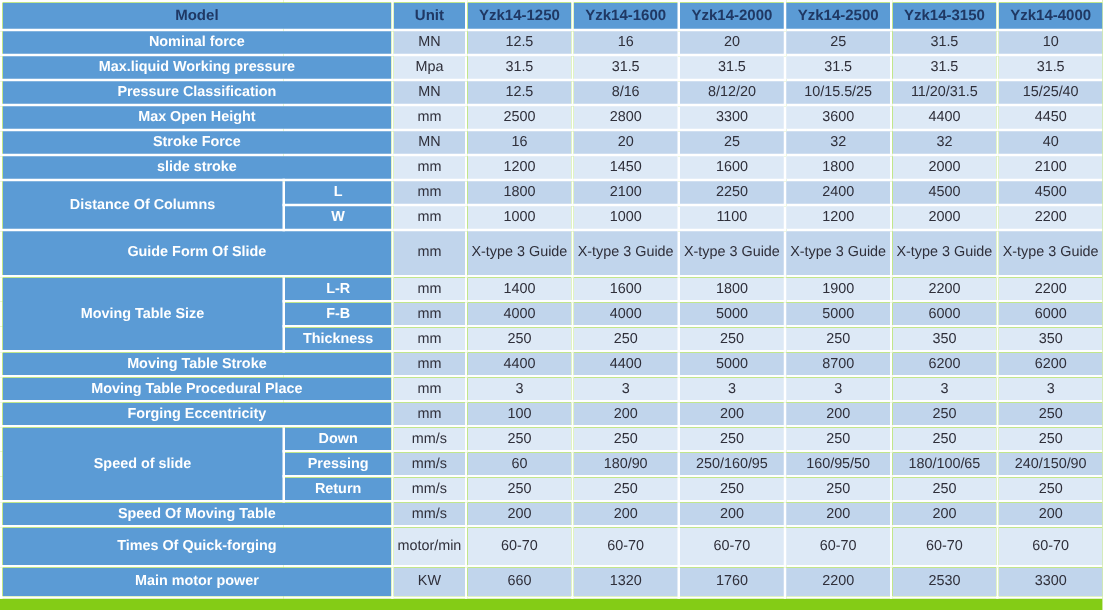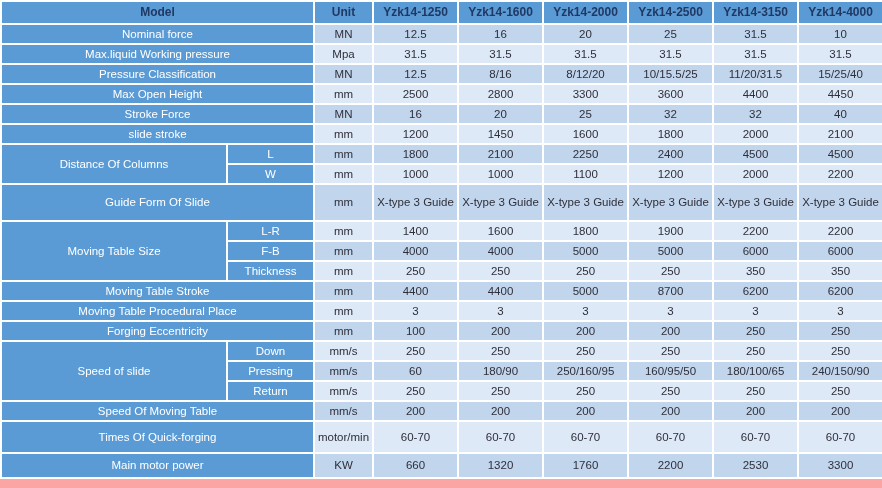--- a/index.html
+++ b/index.html
@@ -15,21 +15,21 @@
   html, body {
     margin: 0;
     padding: 0;
     background: #fff;
     font-family: "Liberation Sans", sans-serif;
   }
   .page {
     width: 882px;
     height: 488px;
     overflow: hidden;
-    background: #fca5a5;
+    background: #84cc16;
   }
   table.spec {
     border-collapse: collapse;
     table-layout: fixed;
     width: 882px;
   }
   table.spec th,
   table.spec td {
     border: 2px solid var(--grid);
     text-align: center;
@@ -45,21 +45,21 @@
   table.spec tbody tr:nth-child(21) { height: 25px; }  
   th.hdr {
     background: var(--blue);
     color: var(--header-text);
     font-weight: bold;
     font-size: 12px;
   }
   td.lbl {
     background: var(--blue);
     color: var(--label-text);
-    font-weight: normal;
+    font-weight: bold;
     font-size: 11.5px;
   }
   td.data {
     color: var(--value-text);
     font-size: 11.5px;
     font-weight: normal;
   }
   tr.shade-dark  td.data { background: var(--row-dark); }
   tr.shade-light td.data { background: var(--row-light); }
 </style>

